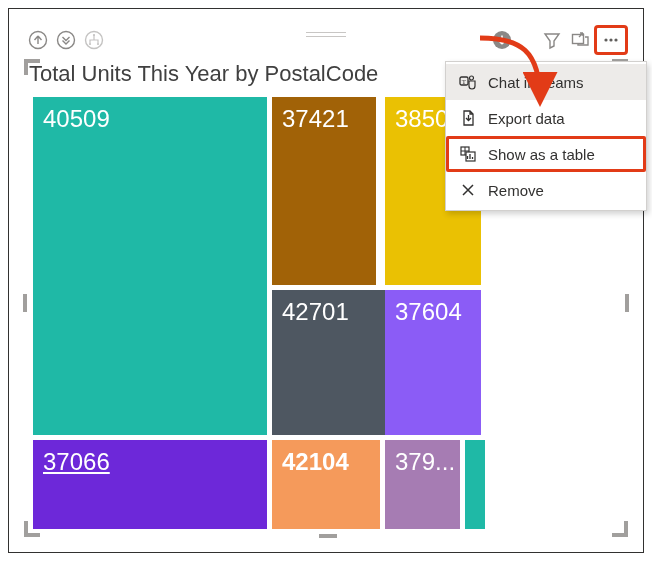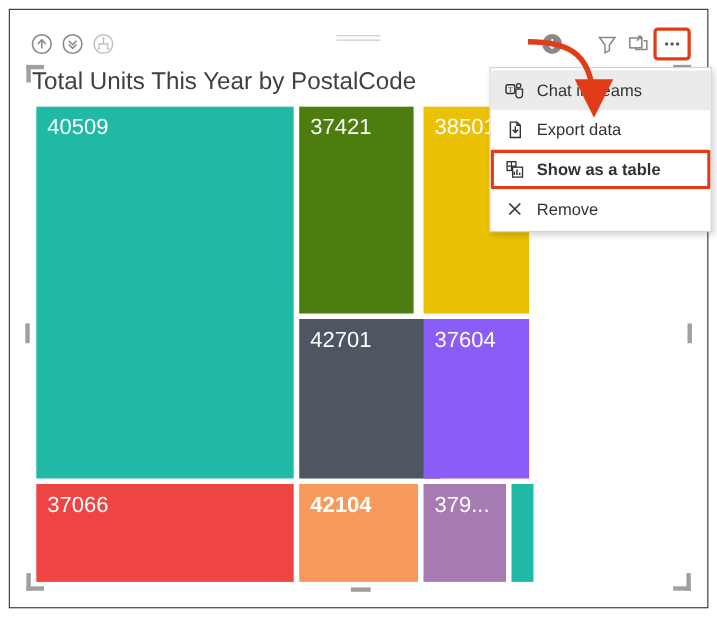--- a/index.html
+++ b/index.html
@@ -87,21 +87,21 @@
 
   
   .treemap {
     position: absolute;
     left: 24px; top: 88px;
     width: 448px; height: 432px;
   }
   .tile {
     position: absolute;
     color: #fff;
-    font-size: 20px;
+    font-size: 24px;
     font-weight: 400;
     padding: 8px 10px;
     overflow: hidden;
     white-space: nowrap;
   }
 
   
   .menu {
     position: absolute;
     left: 436px; top: 52px;
@@ -123,21 +123,20 @@
   }
   .menu-item.hover { background: #edebe9; }
   .menu-item .mi-icon {
     width: 20px; height: 20px;
     display: flex; align-items: center; justify-content: center;
     color: #323130;
   }
   .menu-item.highlight {
     box-shadow: inset 0 0 0 3px #e23b17;
     border-radius: 2px;
-    font-weight: bold;
   }
 
   
   .arrow-svg {
     position: absolute;
     left: 0; top: 0;
     width: 652px; height: 561px;
     pointer-events: none;
   }
 </style>
@@ -207,23 +206,23 @@
   <div class="corner tl"></div>
   <div class="corner tr"></div>
   <div class="corner bl"></div>
   <div class="corner br"></div>
   <div class="side-handle left"></div>
   <div class="side-handle right"></div>
   <div class="side-handle bottom"></div>
 
   <div class="treemap">
     <div class="tile" style="left:0px;   top:0px;   width:234px; height:338px; background:#1fb9a6;">40509</div>
-    <div class="tile" style="left:0px;   top:343px; width:234px; height:89px;  background:#ef4444;">37066</div>
-
-    <div class="tile" style="left:239px; top:0px;   width:104px; height:188px; background:#4d7c0f;">37421</div>
+    <div class="tile" style="left:0px;   top:343px; width:234px; height:89px;  background:#6d28d9;text-decoration:underline;">37066</div>
+
+    <div class="tile" style="left:239px; top:0px;   width:104px; height:188px; background:#a16207;">37421</div>
     <div class="tile" style="left:239px; top:193px; width:128px; height:145px; background:#4e5761;">42701</div>
     <div class="tile" style="left:239px; top:343px; width:108px; height:89px;  background:#f59a5b;font-weight:bold;">42104</div>
 
     <div class="tile" style="left:352px; top:0px;   width:96px;  height:188px; background:#eac103;">38501</div>
     <div class="tile" style="left:352px; top:193px; width:96px;  height:145px; background:#8b5cf6;">37604</div>
     <div class="tile" style="left:352px; top:343px; width:75px;  height:89px;  background:#a67cb3;">379...</div>
     <div class="tile" style="left:432px; top:343px; width:16px;  height:89px;  background:#1fb9a6;"></div>
   </div>
 
   <div class="menu">

